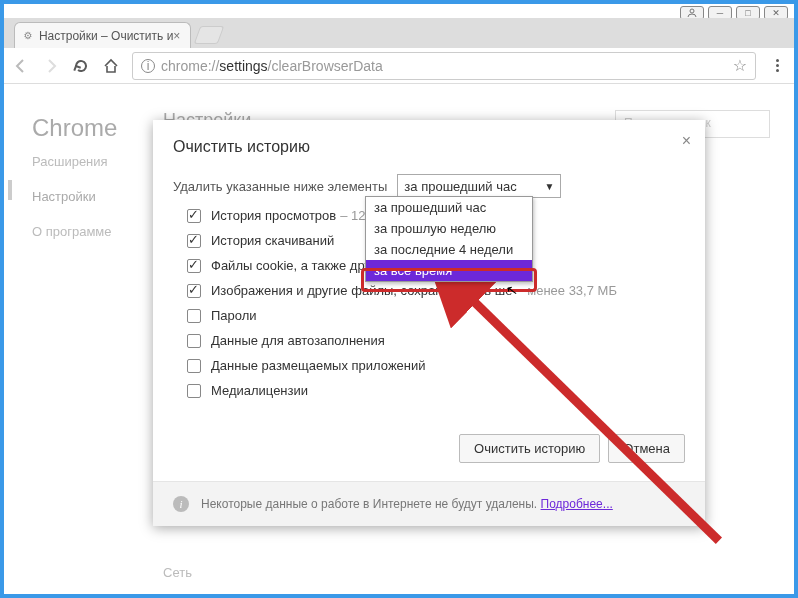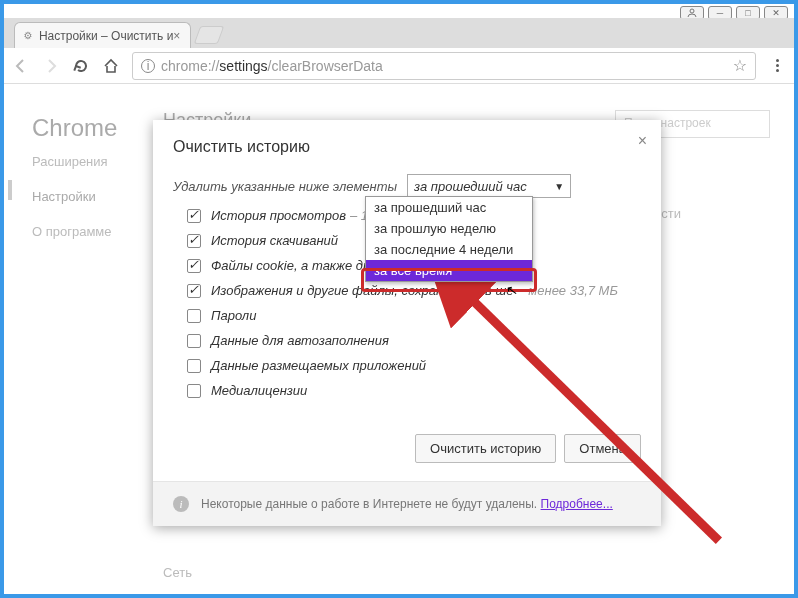--- a/index.html
+++ b/index.html
@@ -38,24 +38,24 @@
   .sidebar div { margin-bottom: 20px; }
   .sidebar .active { color: #aaa; }
   .sidebar .strip { position:absolute; left:-24px; top:26px; width:4px; height:20px; background:#ccc; }
 
   .bg-title { position: absolute; left: 155px; top: 22px; font-size: 18px; color: #aaa; }
   .bg-search { position: absolute; right: 20px; top: 22px; width: 155px; height: 28px; border: 1px solid #ddd; font-size: 12px; color: #ccc; padding: 5px 8px; }
   .bg-line { position: absolute; left: 618px; top: 118px; font-size: 13px; color: #bbb; }
 
   
   .scrim { position: absolute; inset: 0; background: rgba(255,255,255,0); }
-  .dialog { position: absolute; left: 145px; top: 32px; width: 508px; background: #fff; box-shadow: 0 2px 12px rgba(0,0,0,0.35); }
+  .dialog { position: absolute; left: 145px; top: 32px; width: 552px; background: #fff; box-shadow: 0 2px 12px rgba(0,0,0,0.35); }
   .dialog-hd { padding: 18px 20px 4px; font-size: 16px; color: #333; position: relative; }
   .dialog-close { position: absolute; right: 14px; top: 12px; color: #888; font-size: 16px; cursor: pointer; }
-  .dialog-body { padding: 14px 20px 8px; font-size: 13px; color: #333; font-style: italic; }
+  .dialog-body { padding: 14px 20px 8px; font-size: 13px; color: #333; }
 
   .row1 { display: flex; align-items: center; margin-bottom: 10px; }
   .row1 .lbl { color: #555; }
   .select { margin-left: 10px; width: 164px; height: 24px; border: 1px solid #aaa; padding: 0 6px; display: flex; align-items: center; font-size: 13px; position: relative; }
   .select .caret { position: absolute; right: 6px; font-size: 10px; }
 
   .chk-row { display: flex; align-items: center; margin: 10px 0 10px 14px; font-size: 13px; color: #333; }
   .chk { width: 14px; height: 14px; border: 1px solid #888; margin-right: 10px; background: #fff; position: relative; border-radius:2px; }
   .chk.checked::after { content: "✓"; position: absolute; left: 0px; top: -3px; font-size: 13px; color: #333; }
   .hint { color: #999; margin-left: 4px; }

